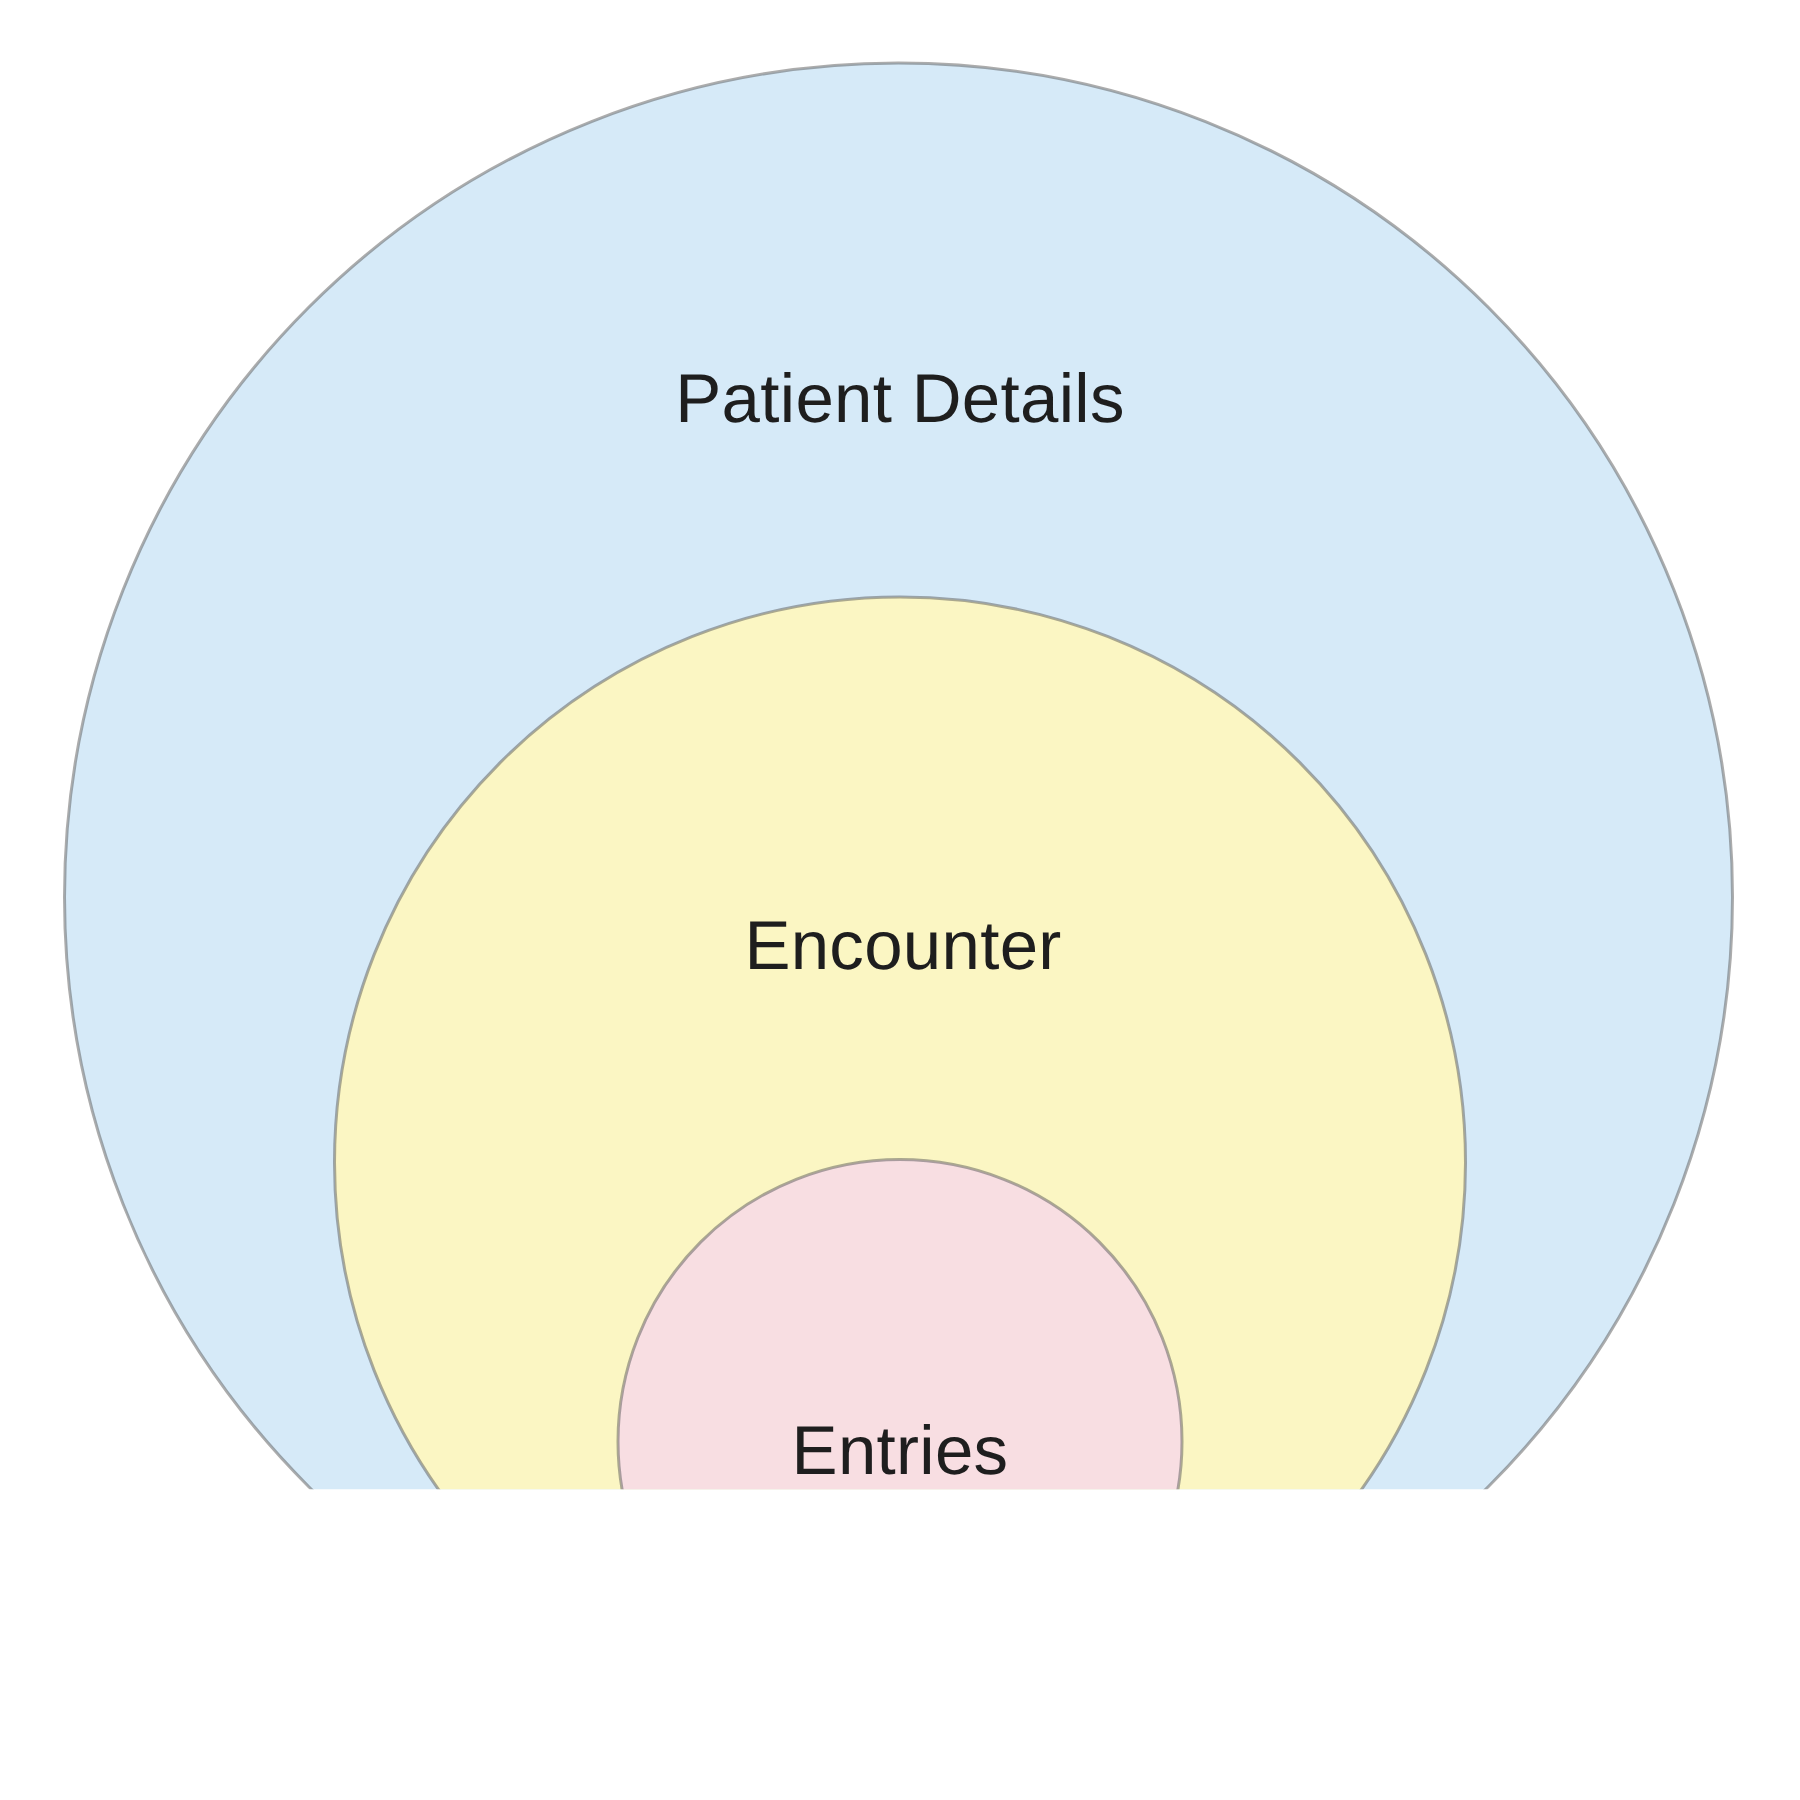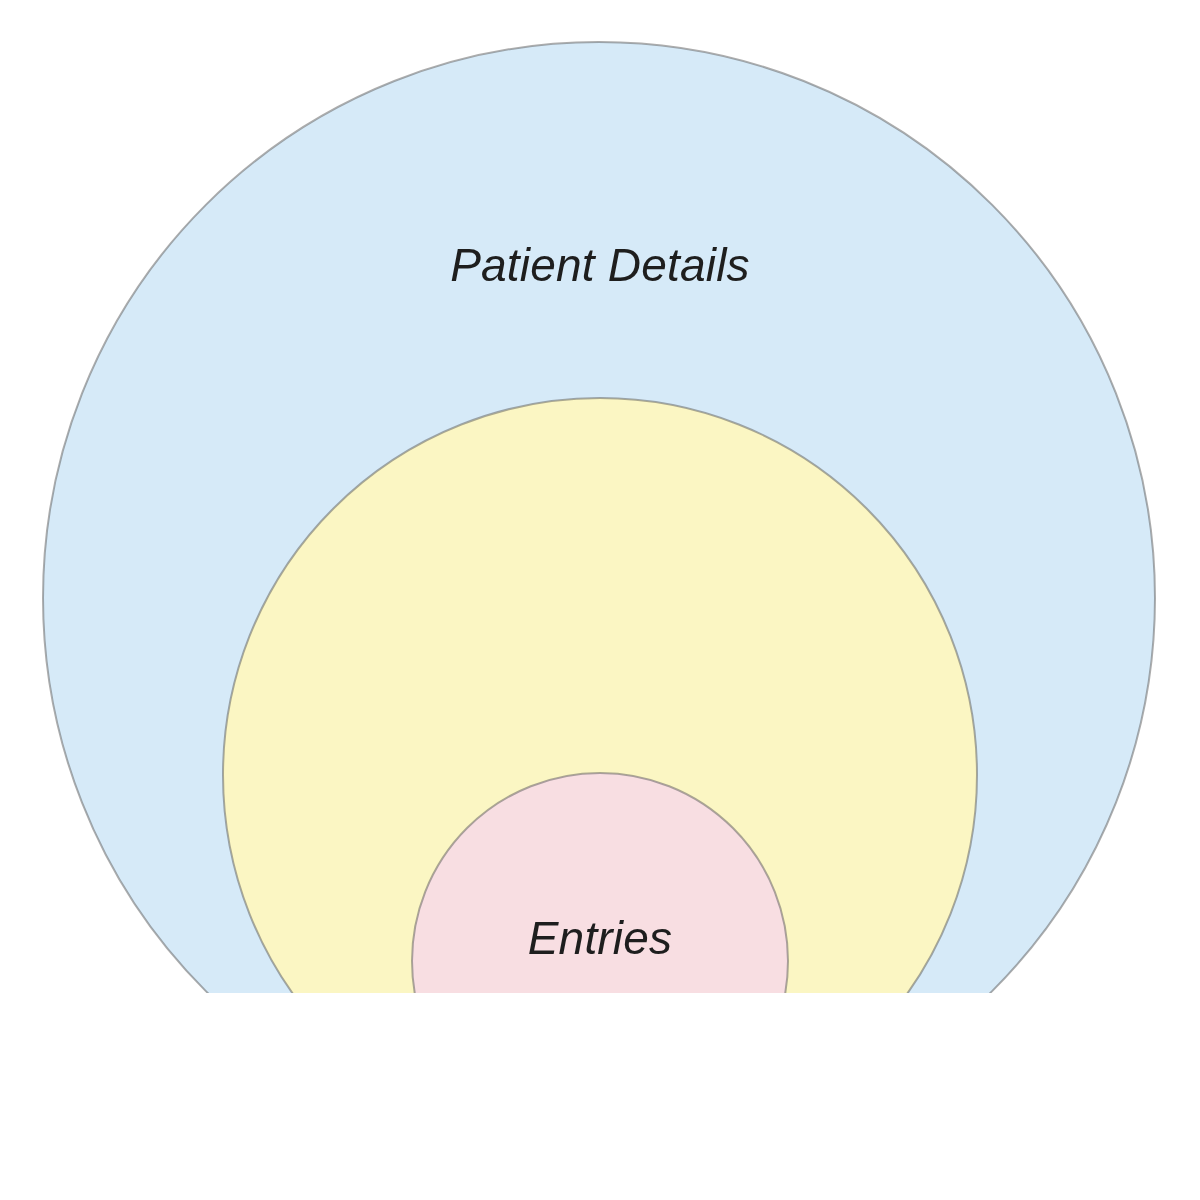--- a/index.html
+++ b/index.html
@@ -7,21 +7,20 @@
     padding: 0;
     background: #ffffff;
   }
   .canvas {
     position: relative;
     width: 1200px;
     height: 993px;
     background: #ffffff;
     overflow: hidden;
     font-family: "Liberation Sans", "DejaVu Sans", sans-serif;
-    font-style: italic;
   }
   .diagram-svg {
     position: absolute;
     left: 0;
     top: 0;
     width: 1200px;
     height: 1200px;
     display: block;
   }
   .ring {
@@ -33,33 +32,34 @@
     transform: translate(-50%, -50%);
     font-size: 46px;
     font-weight: 400;
     color: #1e1e1e;
     white-space: nowrap;
     text-align: center;
     letter-spacing: 0.2px;
   }
   .label-patient   { left: 600px; top: 265px; }
   .label-encounter { left: 602px; top: 630px; }
-  .label-entries   { left: 600px; top: 938px; line-height: 57px; }
+  .label-entries   { left: 600px; top: 967px; line-height: 57px; }
 </style>
 </head>
 <body>
 
 <div class="canvas">
 
   <svg class="diagram-svg" viewBox="0 0 1200 1200" aria-hidden="true">
     <circle class="ring" cx="599" cy="598" r="556" fill="#d6eaf8"></circle>
     <circle class="ring" cx="600" cy="775" r="377" fill="#fbf6c3"></circle>
     <circle class="ring" cx="600" cy="961" r="188" fill="#f8dee2"></circle>
   </svg>
 
   <div class="label label-patient">Patient Details</div>
 
+  <div class="label label-encounter">Encounter</div>
 
   <div class="label label-entries">
     <div>Entries</div>
   </div>
 
 </div>
 
 </body></html>

